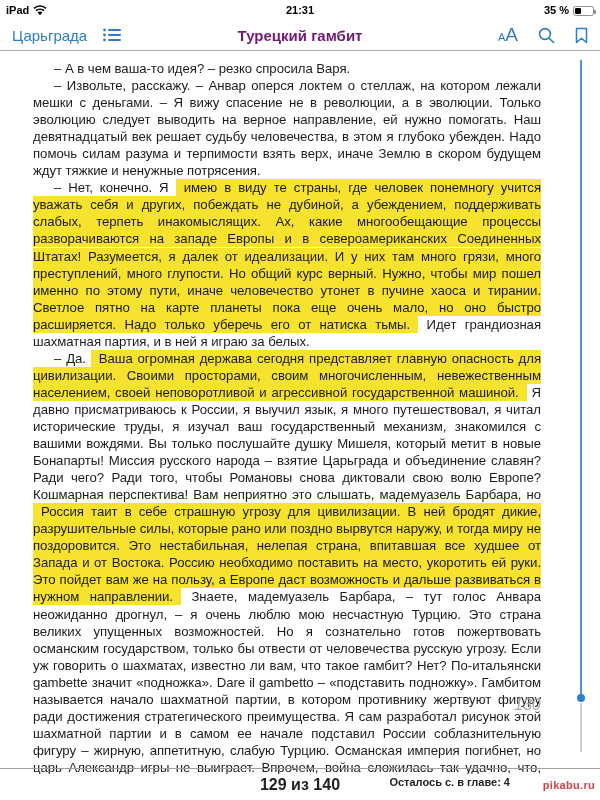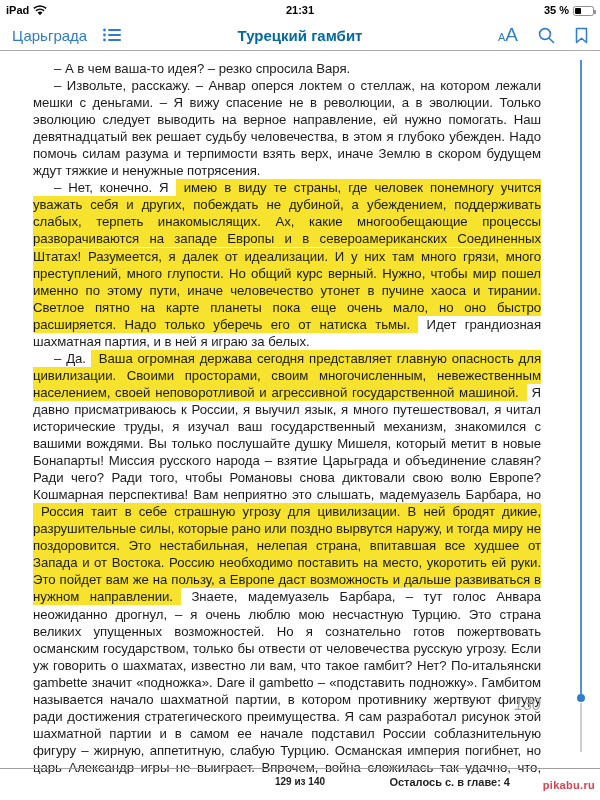--- a/index.html
+++ b/index.html
@@ -33,21 +33,21 @@
   .toolbar {
     position:absolute; top:20px; left:0; width:600px; height:31px;
     border-bottom:1px solid #ababab; background:#fff;
   }
   .toolbar-left { position:absolute; left:12px; top:0; height:30px; display:flex; align-items:center; gap:16px; }
   .toolbar-right { position:absolute; right:12px; top:0; height:30px; display:flex; align-items:center; gap:20px; }
   .back-btn { font-size:15px; color:var(--accent); cursor:pointer; }
   .page-title {
     position:absolute; left:50%; top:0; transform:translateX(-50%);
     height:30px; display:flex; align-items:center;
-    font-size:15px; font-weight:700; color:#0369a1; white-space:nowrap;
+    font-size:15px; font-weight:700; color:#701a75; white-space:nowrap;
   }
   .toc-btn, .icon-btn { display:flex; align-items:center; cursor:pointer; }
   .font-btn { display:flex; align-items:baseline; color:var(--accent); cursor:pointer; }
   .font-btn .a-small { font-size:11px; }
   .font-btn .a-large { font-size:19px; }
 
   
   .book-text {
     position:absolute; top:60px; left:33px; width:508px; height:714px;
     overflow:hidden; font-size:13.2px; line-height:17.05px;
@@ -76,21 +76,21 @@
     position:absolute; left:4px; top:703px; width:2px; height:49px;
     background:#cfcfcf;
   }
 
   
   .footer-rule {
     position:absolute; top:768px; left:0; width:600px; height:1px; background:#9f9f9f;
   }
   .footer-position {
     position:absolute; top:776px; left:50%; transform:translateX(-50%);
-    font-size:10px; font-weight:600; color:#222;
+    font-size:16px; font-weight:600; color:#222;
   }
   .footer-remaining {
     position:absolute; top:776px; right:90px;
     font-size:11px; font-weight:700; color:#222;margin-left:42px;
   }
   .watermark {
     position:absolute; top:779px; right:5px; font-size:11px; font-weight:700;
     color:var(--watermark); letter-spacing:0.3px;
   }
 </style>

